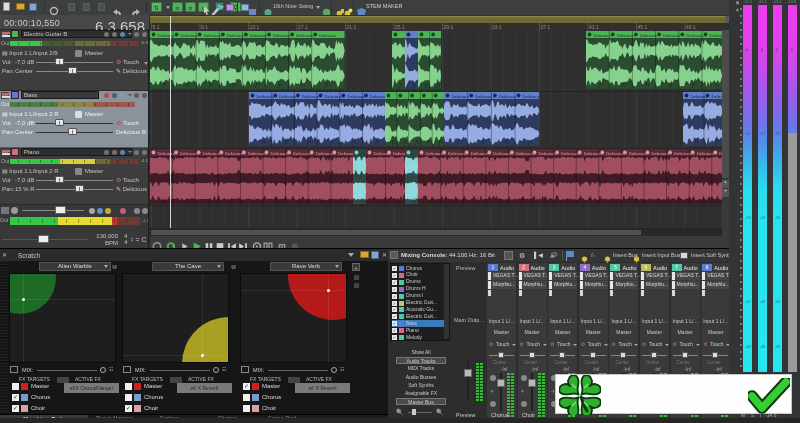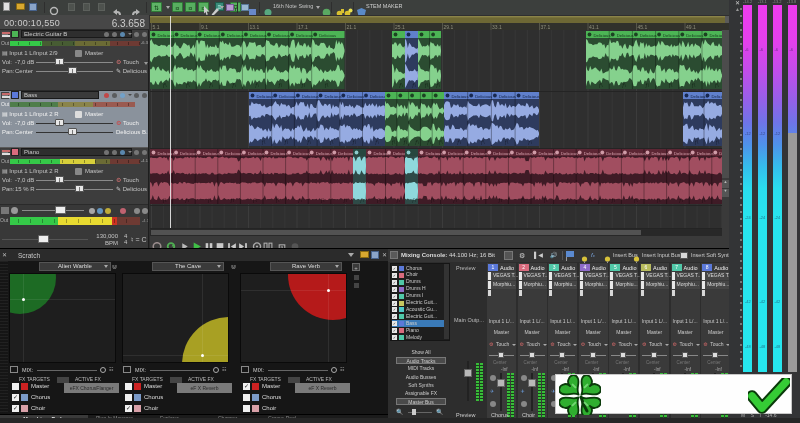--- a/index.html
+++ b/index.html
@@ -102,21 +102,21 @@
       <div style="position:absolute;left:353px;top:2px;width:1px;height:11px;background:#2e2e2e"></div>
       <div style="position:absolute;left:357px;top:3px;width:9px;height:9px"><svg width="9" height="9">
           <path d="M4.5 0 L9 2 L7.5 8 L4.5 9 L1.5 8 L0 2Z" fill="#5a8ac8"></path>
         </svg></div>
       <div style="position:absolute;left:366px;top:3px;width:70px;height:8px">
         <div style="font-size:5.5px;color:#cfcfcf;white-space:nowrap">STEM MAKER</div>
       </div>
     </div>
 <div style="position:absolute;left:0;top:15px;width:149px;height:15px;background:#474747;border-bottom:1px solid #2a2a2a">
       <div style="position:absolute;left:4px;top:3px;font-size:9px;color:#cccccc;letter-spacing:0.3px">00:00:10,550</div>
-      <div style="position:absolute;right:4px;top:3px;font-size:10px;color:#cccccc">6.3.658</div>
+      <div style="position:absolute;right:4px;top:3px;font-size:15px;color:#cccccc">6.3.658</div>
     </div>
 <div style="position:absolute;left:0;top:30px;width:149px;height:218px;background:#3d3d3d;border-right:1px solid #1e1e1e;overflow:hidden">
       <div style="position:absolute;left:0;top:0;width:149px;height:61px;background:#3d3d3d;border-bottom:1px solid #2a2a2a">
         <div style="position:absolute;left:1px;top:1px;width:8px;height:7px;background:#777;border:1px solid #444">
           <div style="width:8px;height:2px;background:#c86a6a"></div>
           <div style="width:8px;height:2px;background:#ddd;margin-top:1px"></div>
         </div>
         <div style="position:absolute;left:11px;top:0px;width:8px;height:8px;background:#4cb455;border:1px solid #222"></div>
         <div style="position:absolute;left:21px;top:0px;width:111px;height:8px;background:#2e2e2e;border:1px solid #191919;font-size:6px;color:#c8c8c8;padding-left:2px">Electric Guitar B</div>
         <div style="position:absolute;left:104px;top:1.5px;width:5px;height:5px;border-radius:50%;background:#8a8a8a;opacity:0.75"></div>

